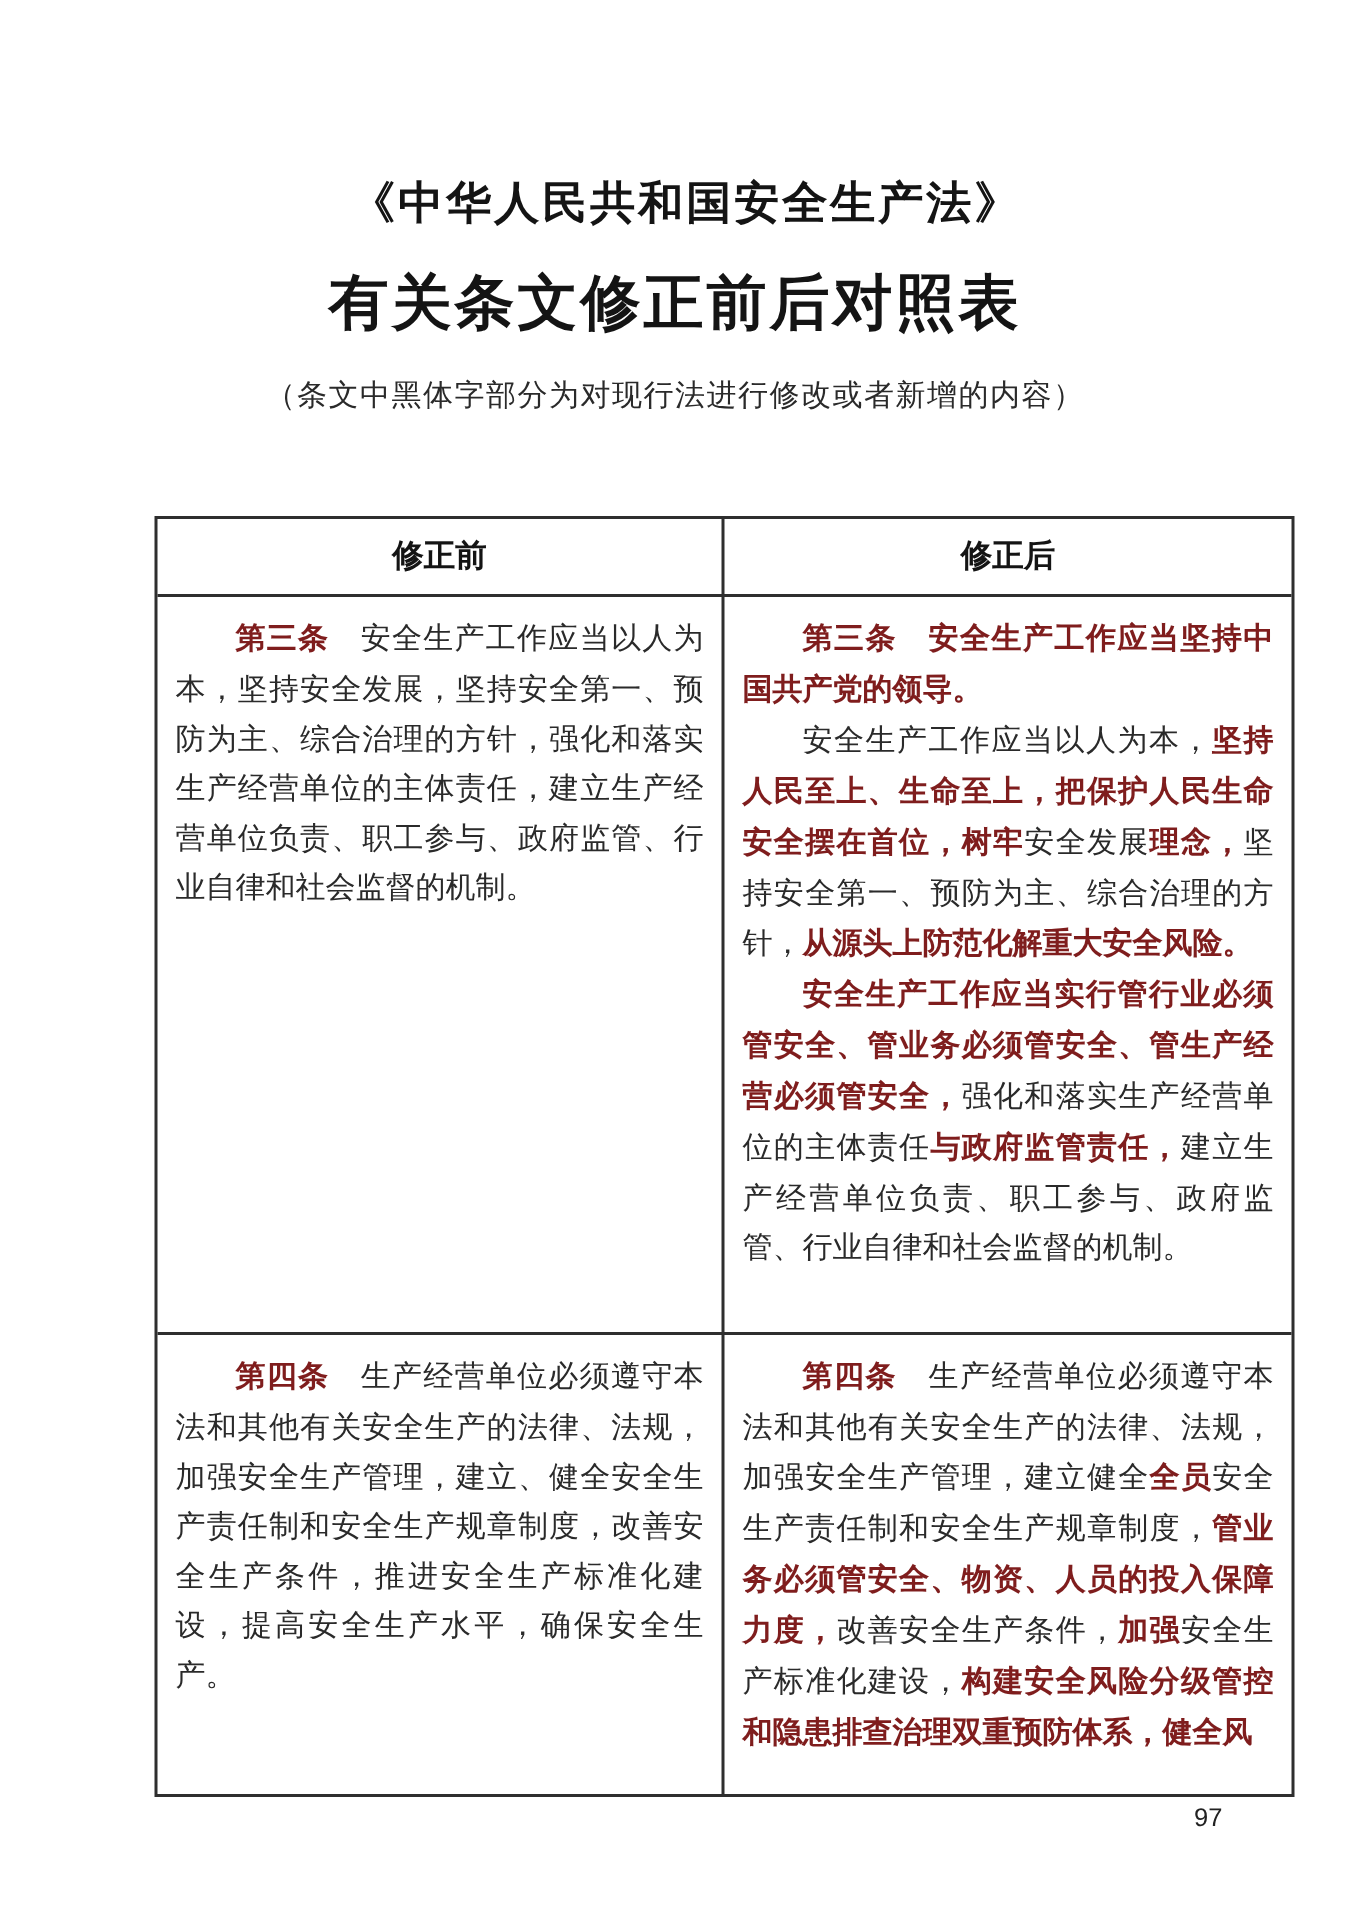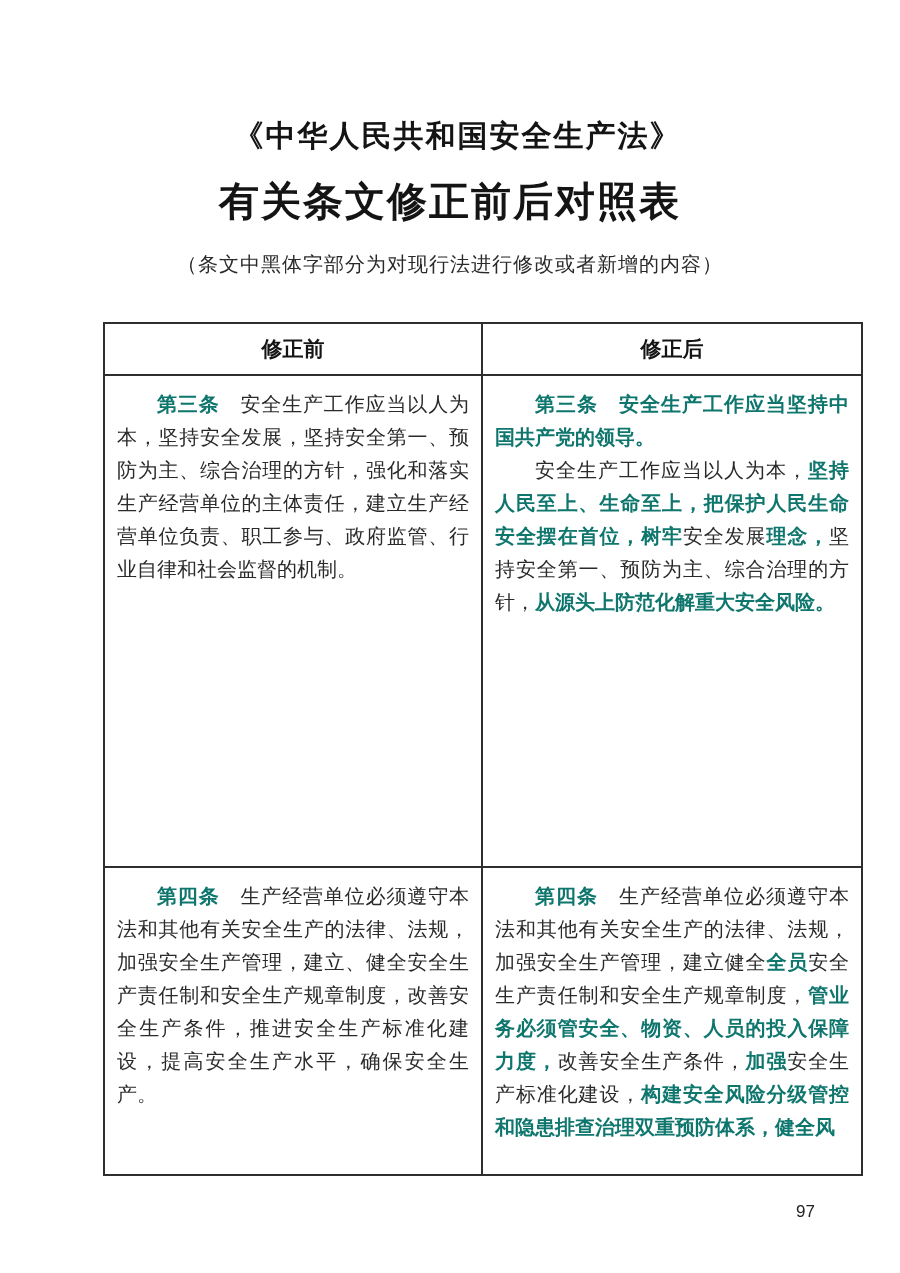--- a/index.html
+++ b/index.html
@@ -35,21 +35,21 @@
   }
   .note {
     margin-top: 28px;
     text-align: center;
     font-size: 20px;
     line-height: 28px;
     letter-spacing: 1px;
     color: #2a2a2a;
   }
   .law-table {
-    margin: 44px 0 0 103px;
+    margin: 66px 0 0 103px;
     width: 760px;
     border: 2px solid #2e2e2e;
     box-sizing: border-box;
     background: #ffffff;
   }
   .thead {
     display: flex;
     border-bottom: 2px solid #2e2e2e;
   }
   .th {
@@ -88,22 +88,22 @@
   }
   .tr.row2 .td.before {
     min-height: 306px;
   }
   .td p {
     margin: 0;
     text-indent: 2em;
   }
   .hei {
     font-weight: 700;
-    font-family: Liberation Serif, serif;
-    color: #0f766e;
+    font-family: Liberation Mono, monospace;
+    color: #7f1d1d;
   }
   .pageno {
     position: absolute;
     left: 796px;
     top: 1202px;
     font-size: 17px;
     font-family: "Liberation Sans", "DejaVu Sans", sans-serif;
     color: #222222;
   }
 </style>
@@ -124,20 +124,21 @@
       <div class="th">修正后</div>
     </div>
     <div id="tbody">
         <div class="tr row1">
           <div class="td before">
             <p><b class="hei">第三条</b>　安全生产工作应当以人为本，坚持安全发展，坚持安全第一、预防为主、综合治理的方针，强化和落实生产经营单位的主体责任，建立生产经营单位负责、职工参与、政府监管、行业自律和社会监督的机制。</p>
           </div>
           <div class="td after">
             <p><b class="hei">第三条　安全生产工作应当坚持中国共产党的领导。</b></p>
             <p>安全生产工作应当以人为本，<b class="hei">坚持人民至上、生命至上，把保护人民生命安全摆在首位，树牢</b>安全发展<b class="hei">理念，</b>坚持安全第一、预防为主、综合治理的方针，<b class="hei">从源头上防范化解重大安全风险。</b></p>
+            <p><b class="hei">安全生产工作应当实行管行业必须管安全、管业务必须管安全、管生产经营必须管安全，</b>强化和落实生产经营单位的主体责任<b class="hei">与政府监管责任，</b>建立生产经营单位负责、职工参与、政府监管、行业自律和社会监督的机制。</p>
           </div>
         </div>
         <div class="tr row2">
           <div class="td before">
             <p><b class="hei">第四条</b>　生产经营单位必须遵守本法和其他有关安全生产的法律、法规，加强安全生产管理，建立、健全安全生产责任制和安全生产规章制度，改善安全生产条件，推进安全生产标准化建设，提高安全生产水平，确保安全生产。</p>
           </div>
           <div class="td after">
             <p><b class="hei">第四条</b>　生产经营单位必须遵守本法和其他有关安全生产的法律、法规，加强安全生产管理，建立健全<b class="hei">全员</b>安全生产责任制和安全生产规章制度，<b class="hei">管业务必须管安全、物资、人员的投入保障力度，</b>改善安全生产条件，<b class="hei">加强</b>安全生产标准化建设，<b class="hei">构建安全风险分级管控和隐患排查治理双重预防体系，健全风</b></p>
           </div>
         </div>

